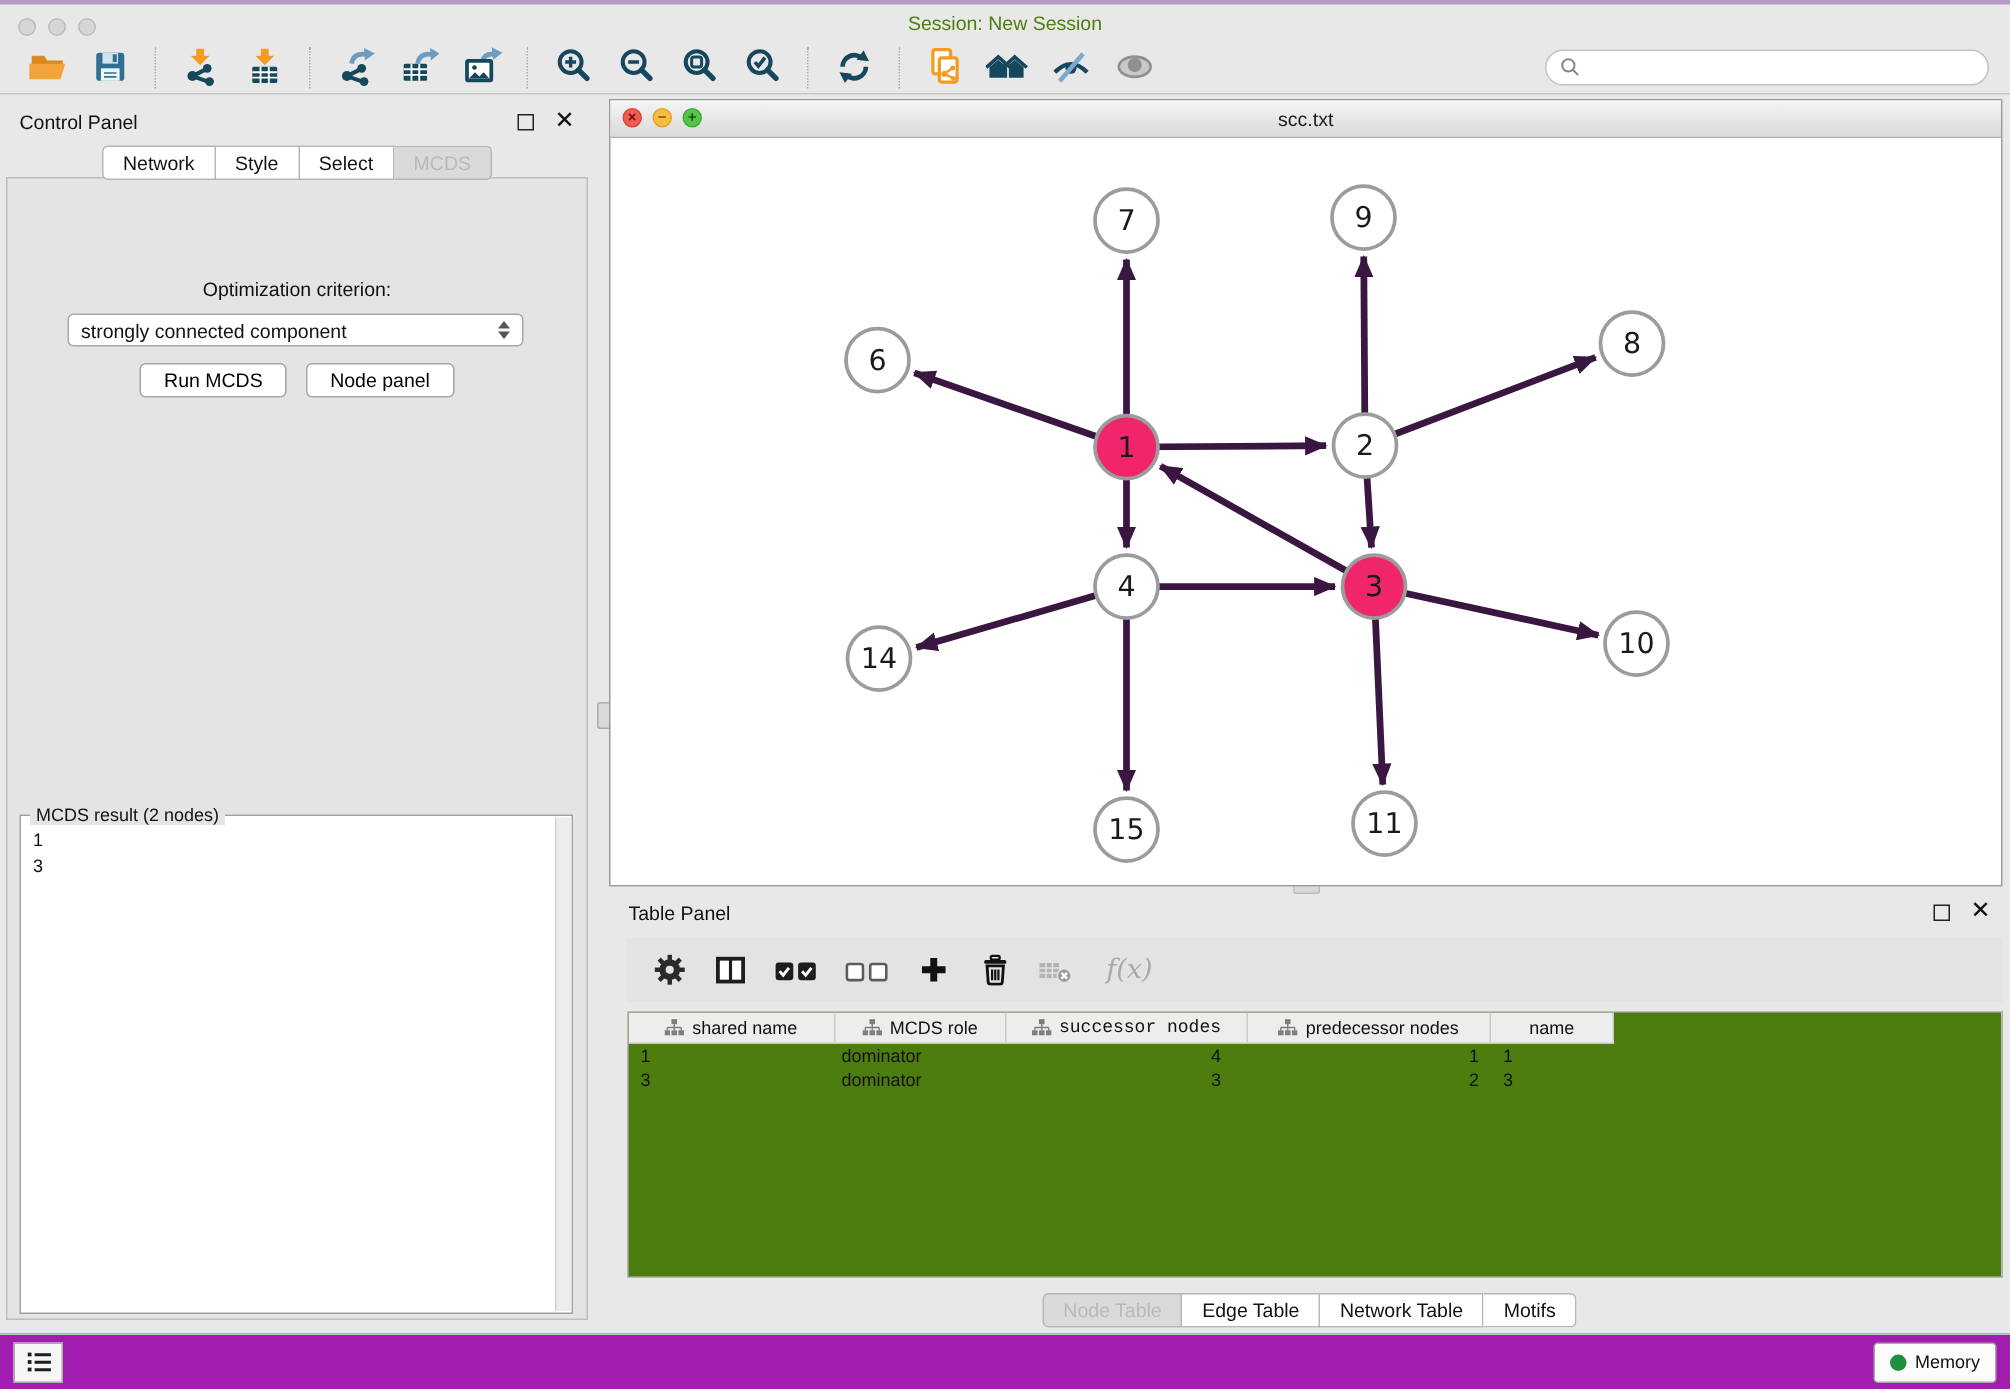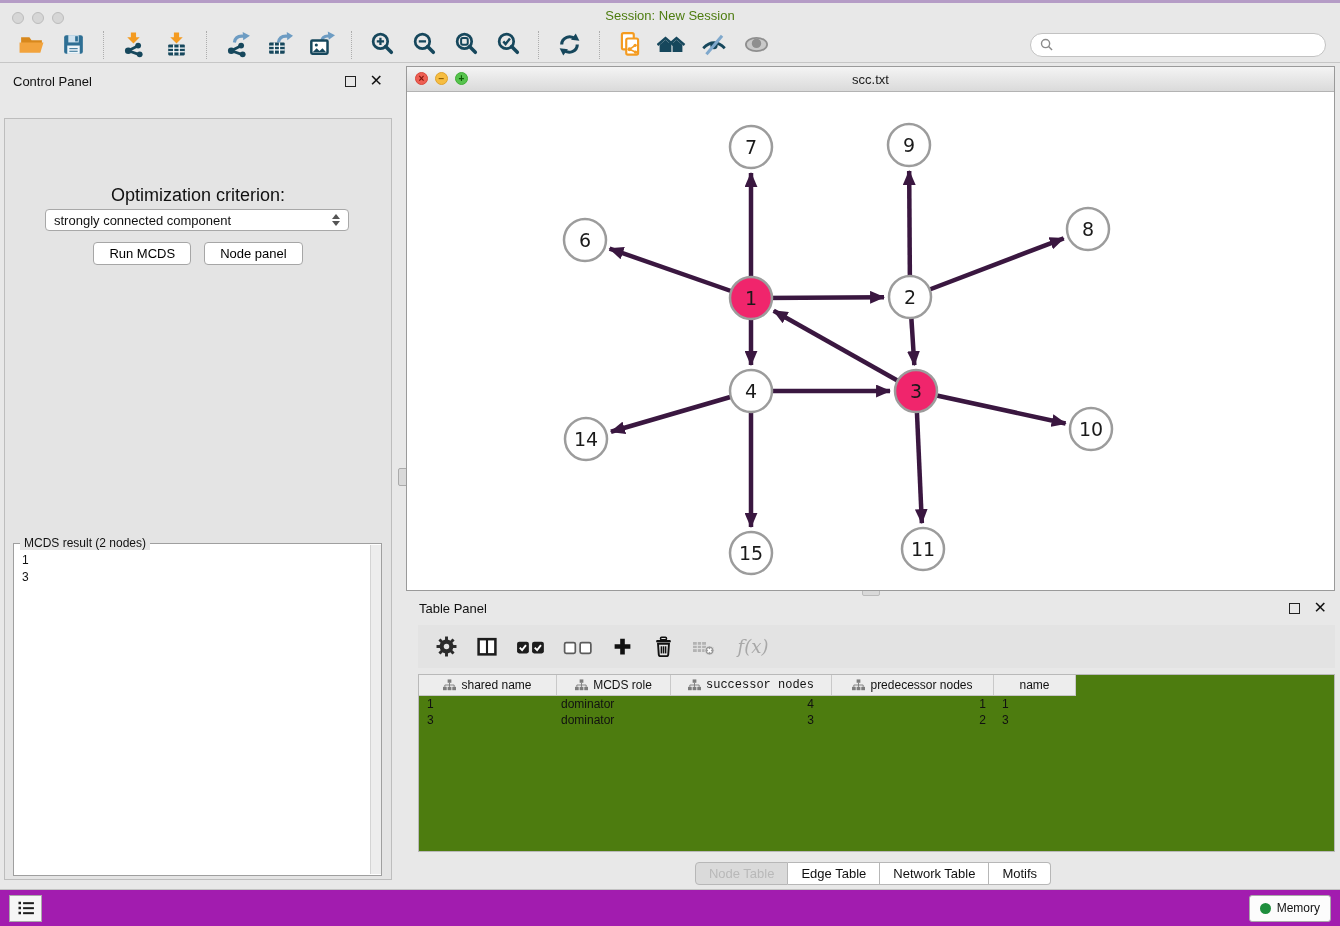--- a/index.html
+++ b/index.html
@@ -27,21 +27,21 @@
   .close-icon{font-size:16px;font-weight:bold;color:#111;line-height:14px}
   .tabrow{display:flex;justify-content:center}
   .tab{font-size:13px;padding:3px 13px;background:#fff;border:1px solid #b7b7b7;border-left:none;white-space:nowrap}
   .tab:first-child{border-left:1px solid #b7b7b7;border-radius:4px 0 0 4px}
   .tab:last-child{border-radius:0 4px 4px 0}
   .tab.selected{background:#dadada;color:#b9b9b9}
   
   #control-panel{position:absolute;left:0;top:68px;width:396px;height:814px}
   .cp-tabs{position:absolute;left:0;right:0;top:29px;z-index:2}
   .cp-body{position:absolute;left:4px;right:4px;top:50px;bottom:2px;border:1px solid #bdbdbd;background:#e4e4e4}
-  .opt-label{position:absolute;left:0;right:0;top:66px;text-align:center;font-size:18px}
+  .opt-label{position:absolute;left:0;right:0;top:66px;text-align:center;font-size:13px}
   .criterion{position:absolute;left:40px;right:42px;top:90px;height:22px;background:#fff;border:1px solid #a8a8a8;
     border-radius:4px;display:flex;align-items:center;font-size:13px;padding:0 8px;box-sizing:border-box}
   .criterion .chevrons{margin-left:auto;display:flex;flex-direction:column;gap:2px}
   .criterion .chevrons i{width:0;height:0;border-left:4px solid transparent;border-right:4px solid transparent}
   .criterion .chevrons .up{border-bottom:5px solid #555}
   .criterion .chevrons .down{border-top:5px solid #555}
   .cp-buttons{position:absolute;left:0;right:0;top:123px;display:flex;justify-content:center;gap:13px}
   .btn{font-size:13px;background:#fff;border:1px solid #a6a6a6;border-radius:4px;padding:3px 15px}
   .result-box{position:absolute;left:8px;right:9px;top:424px;bottom:3px;border:1px solid #9f9f9f;background:#fff}
   .result-legend{position:absolute;top:-8px;left:6px;background:#e4e4e4;padding:0 4px;font-size:12px}
@@ -253,20 +253,26 @@
   </div>
 </div>
 
 <div id="control-panel">
   <div class="panel-header">
     <span>Control Panel</span>
     <span class="spacer"></span>
     <span class="float-icon"></span>
     <span class="close-icon">✕</span>
   </div>
+  <div class="tabrow cp-tabs" id="cp-tabs">
+      <div class="tab">Network</div>
+      <div class="tab">Style</div>
+      <div class="tab">Select</div>
+      <div class="tab selected">MCDS</div>
+    </div>
   <div class="cp-body">
     <div class="opt-label">Optimization criterion:</div>
     <div class="criterion">
       <span>strongly connected component</span>
       <span class="chevrons">
           <i class="up"></i>
           <i class="down"></i>
         </span>
     </div>
     <div class="cp-buttons">

